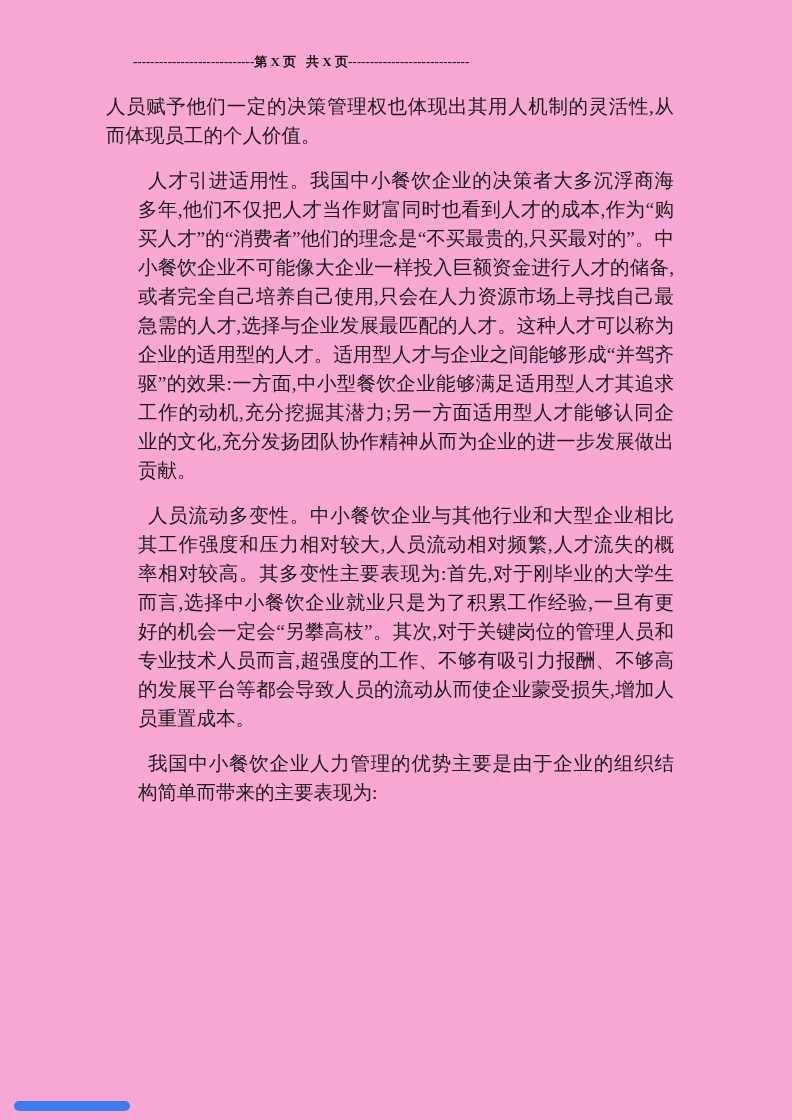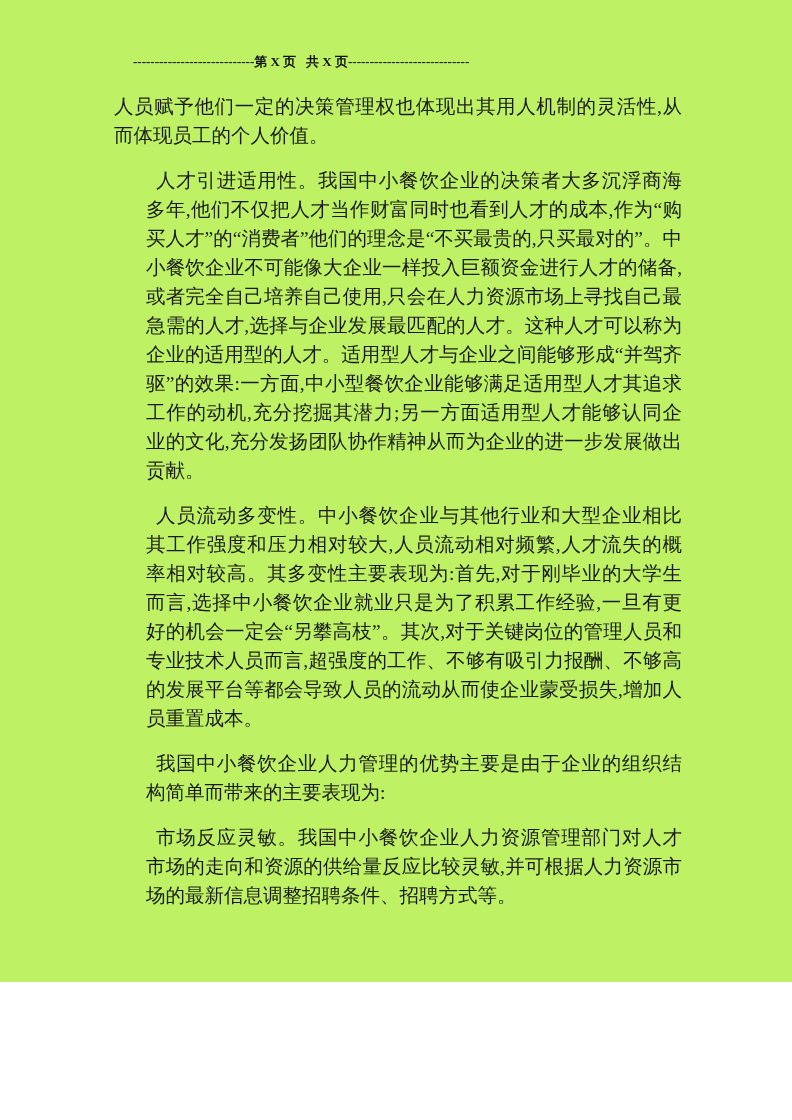--- a/index.html
+++ b/index.html
@@ -1,40 +1,40 @@
 <!DOCTYPE html>
 <html><head>
 <meta charset="utf-8">
 <style>
   html, body { margin: 0; padding: 0; background: #ffffff; }
   .page {
     position: relative;
     width: 792px;
-    height: 982px;
-    background: #bef264;
+    height: 1120px;
+    background: #f9a8d4;
     overflow: hidden;
     font-family: "Liberation Serif", "DejaVu Serif", serif;
     color: #1a1a1a;
   }
   .header {
     position: absolute;
     top: 53px;
     left: 133px;
     width: 526px;
     font-size: 13px;
     font-weight: bold;
     white-space: nowrap;
     letter-spacing: 0;
     color: #111111;
   }
   .header .gap { display: inline-block; width: 10px; }
   .content {
     position: absolute;
     top: 92px;
-    left: 114px;
+    left: 106px;
     width: 568px;
     font-size: 19.5px;
     line-height: 29px;
     text-align: justify;
     color: #1a1a1a;
   }
   .content p { margin: 0 0 16px 0; }
   .content p.indent { text-indent: 10px; margin-left: 32px; }
   .progress {
     position: absolute;
@@ -53,18 +53,17 @@
   <div class="header">
     <span>----------------------------</span><span>第 X 页</span><span class="gap"></span><span>共 X 页</span><span>----------------------------</span>
   </div>
 
   <div class="content">
 
   <p class="">人员赋予他们一定的决策管理权也体现出其用人机制的灵活性,从而体现员工的个人价值。</p>
       <p class="indent">人才引进适用性。我国中小餐饮企业的决策者大多沉浮商海多年,他们不仅把人才当作财富同时也看到人才的成本,作为“购买人才”的“消费者”他们的理念是“不买最贵的,只买最对的”。中小餐饮企业不可能像大企业一样投入巨额资金进行人才的储备,或者完全自己培养自己使用,只会在人力资源市场上寻找自己最急需的人才,选择与企业发展最匹配的人才。这种人才可以称为企业的适用型的人才。适用型人才与企业之间能够形成“并驾齐驱”的效果:一方面,中小型餐饮企业能够满足适用型人才其追求工作的动机,充分挖掘其潜力;另一方面适用型人才能够认同企业的文化,充分发扬团队协作精神从而为企业的进一步发展做出贡献。</p>
       <p class="indent">人员流动多变性。中小餐饮企业与其他行业和大型企业相比其工作强度和压力相对较大,人员流动相对频繁,人才流失的概率相对较高。其多变性主要表现为:首先,对于刚毕业的大学生而言,选择中小餐饮企业就业只是为了积累工作经验,一旦有更好的机会一定会“另攀高枝”。其次,对于关键岗位的管理人员和专业技术人员而言,超强度的工作、不够有吸引力报酬、不够高的发展平台等都会导致人员的流动从而使企业蒙受损失,增加人员重置成本。</p>
       <p class="indent">我国中小餐饮企业人力管理的优势主要是由于企业的组织结构简单而带来的主要表现为:</p>
-      <p class="indent">市场反应灵敏。我国中小餐饮企业人力资源管理部门对人才市场的走向和资源的供给量反应比较灵敏,并可根据人力资源市场的最新信息调整招聘条件、招聘方式等。</p>
     </div>
 
   <div class="progress" style="background: rgb(59, 124, 243);"></div>
 
 </div>
 
 </body></html>

